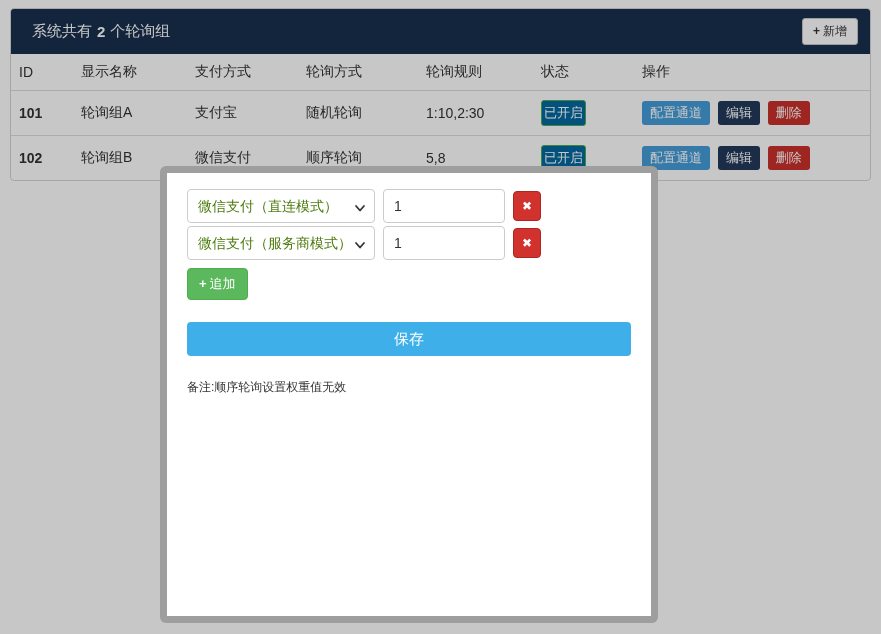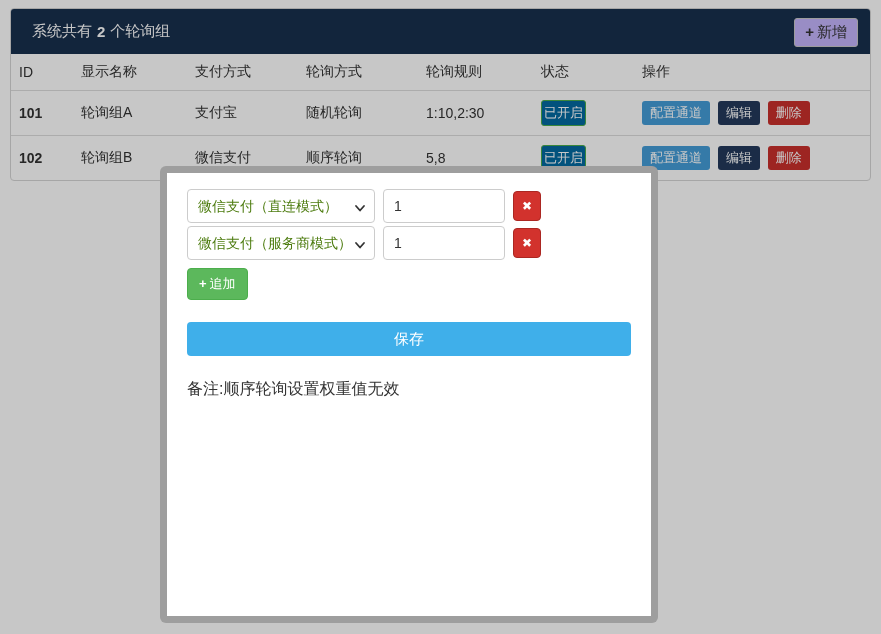--- a/index.html
+++ b/index.html
@@ -7,22 +7,22 @@
     font-family:"Liberation Sans","DejaVu Sans",sans-serif; background:#ffffff; }
   .stage { position:relative; width:881px; height:634px; background:#ffffff; }
 
   
   .panel { position:absolute; left:10px; top:8px; width:861px;
     background:#ffffff; border:1px solid #d5d5d5; border-radius:4px; }
   .panel-heading { position:relative; height:45px; background:#18304e;
     border-radius:3px 3px 0 0; color:#ffffff; font-size:15px;
     display:flex; align-items:center; padding:0 21px; }
   .panel-heading b { margin:0 5px; font-size:15px; }
-  .btn-add { position:absolute; right:12px; top:9px; background:#c4b5fd;
-    border:1px solid #c8c8c8; border-radius:3px; color:#333; font-size:15px;
+  .btn-add { position:absolute; right:12px; top:9px; background:#ffffff;
+    border:1px solid #c8c8c8; border-radius:3px; color:#333; font-size:12px;
     padding:4px 10px; cursor:pointer; font-family:inherit; }
   .btn-add .plus { font-weight:bold; margin-right:3px; }
 
   table.grid { width:100%; border-collapse:collapse; font-size:14px; color:#333; }
   table.grid th { text-align:left; font-weight:normal; padding:9px 8px; height:35px; }
   table.grid td { padding:9px 8px; height:37px; border-top:1px solid #dddddd; }
   .col-id{width:62px;} .col-name{width:114px;margin-top:8px;} .col-pay{width:111px;}
   .col-mode{width:120px;} .col-rule{width:115px;} .col-status{width:101px;}
   td.cid { font-weight:bold; }
 
@@ -62,21 +62,21 @@
     border:1px solid #ab2722; border-radius:4px; color:#fff; font-size:12px;
     font-weight:bold; cursor:pointer; font-family:inherit; }
 
   .btn-append { margin-top:5px; background:#5cb85c; border:1px solid #4cae4c;
     border-radius:4px; color:#fff; font-size:13px; padding:6px 11px;
     cursor:pointer; font-family:inherit; }
   .btn-append .plus { font-weight:bold; margin-right:3px; }
   .btn-save { display:block; width:100%; height:34px; margin-top:22px;
     background:#3fafea; border:none; border-radius:4px; color:#fff;
     font-size:15px; cursor:pointer; font-family:inherit; }
-  .note { margin-top:23px; font-size:16px; color:#333; }
+  .note { margin-top:23px; font-size:12px; color:#333; }
 </style>
 </head>
 <body>
 
 <div class="stage">
 
   <div class="panel">
     <div class="panel-heading">
       <span>系统共有</span>
       <b>2</b>

